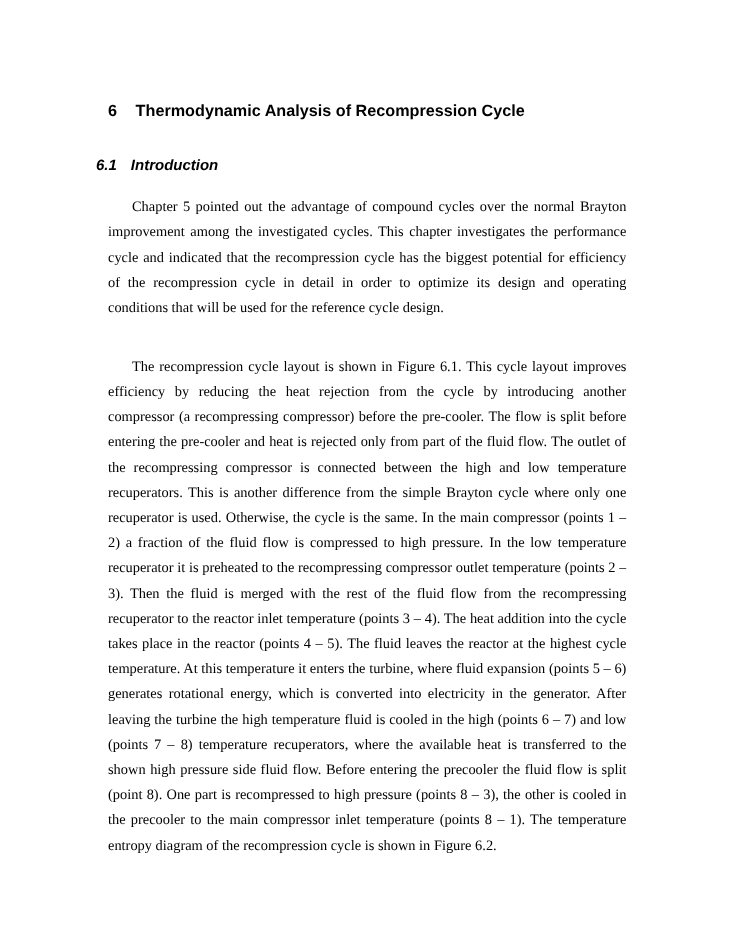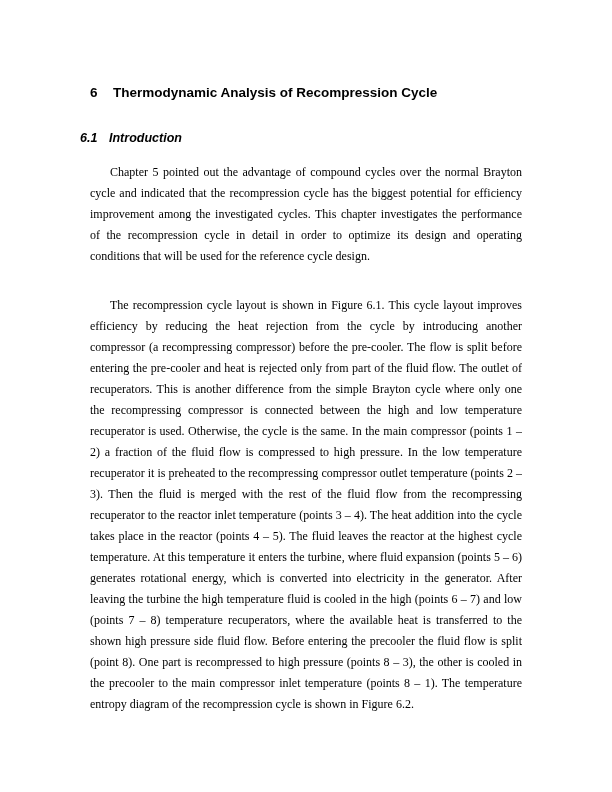--- a/index.html
+++ b/index.html
@@ -86,32 +86,32 @@
     <span class="num">6</span><span>Thermodynamic Analysis of Recompression Cycle</span>
   </div>
 
   <div class="section-heading">
     <span class="num">6.1</span><span>Introduction</span>
   </div>
 
   <div class="body-text">
     <div class="paragraph">
         <div class="ln first">Chapter 5 pointed out the advantage of compound cycles over the normal Brayton</div>
+        <div class="ln">improvement among the investigated cycles. This chapter investigates the performance</div>
         <div class="ln">cycle and indicated that the recompression cycle has the biggest potential for efficiency</div>
-        <div class="ln">improvement among the investigated cycles. This chapter investigates the performance</div>
         <div class="ln">of the recompression cycle in detail in order to optimize its design and operating</div>
         <div class="ln last">conditions that will be used for the reference cycle design.</div>
       </div>
     <div class="paragraph">
         <div class="ln first">The recompression cycle layout is shown in Figure 6.1. This cycle layout improves</div>
         <div class="ln">efficiency by reducing the heat rejection from the cycle by introducing another</div>
         <div class="ln">compressor (a recompressing compressor) before the pre-cooler. The flow is split before</div>
         <div class="ln">entering the pre-cooler and heat is rejected only from part of the fluid flow. The outlet of</div>
+        <div class="ln">the recompressing compressor is connected between the high and low temperature</div>
         <div class="ln">recuperators. This is another difference from the simple Brayton cycle where only one</div>
-        <div class="ln">the recompressing compressor is connected between the high and low temperature</div>
         <div class="ln">recuperator is used. Otherwise, the cycle is the same. In the main compressor (points 1 –</div>
         <div class="ln">2) a fraction of the fluid flow is compressed to high pressure. In the low temperature</div>
         <div class="ln">recuperator it is preheated to the recompressing compressor outlet temperature (points 2 –</div>
         <div class="ln">3). Then the fluid is merged with the rest of the fluid flow from the recompressing</div>
         <div class="ln">recuperator to the reactor inlet temperature (points 3 – 4). The heat addition into the cycle</div>
         <div class="ln">takes place in the reactor (points 4 – 5). The fluid leaves the reactor at the highest cycle</div>
         <div class="ln">temperature. At this temperature it enters the turbine, where fluid expansion (points 5 – 6)</div>
         <div class="ln">generates rotational energy, which is converted into electricity in the generator. After</div>
         <div class="ln">leaving the turbine the high temperature fluid is cooled in the high (points 6 – 7) and low</div>
         <div class="ln">(points 7 – 8) temperature recuperators, where the available heat is transferred to the</div>

